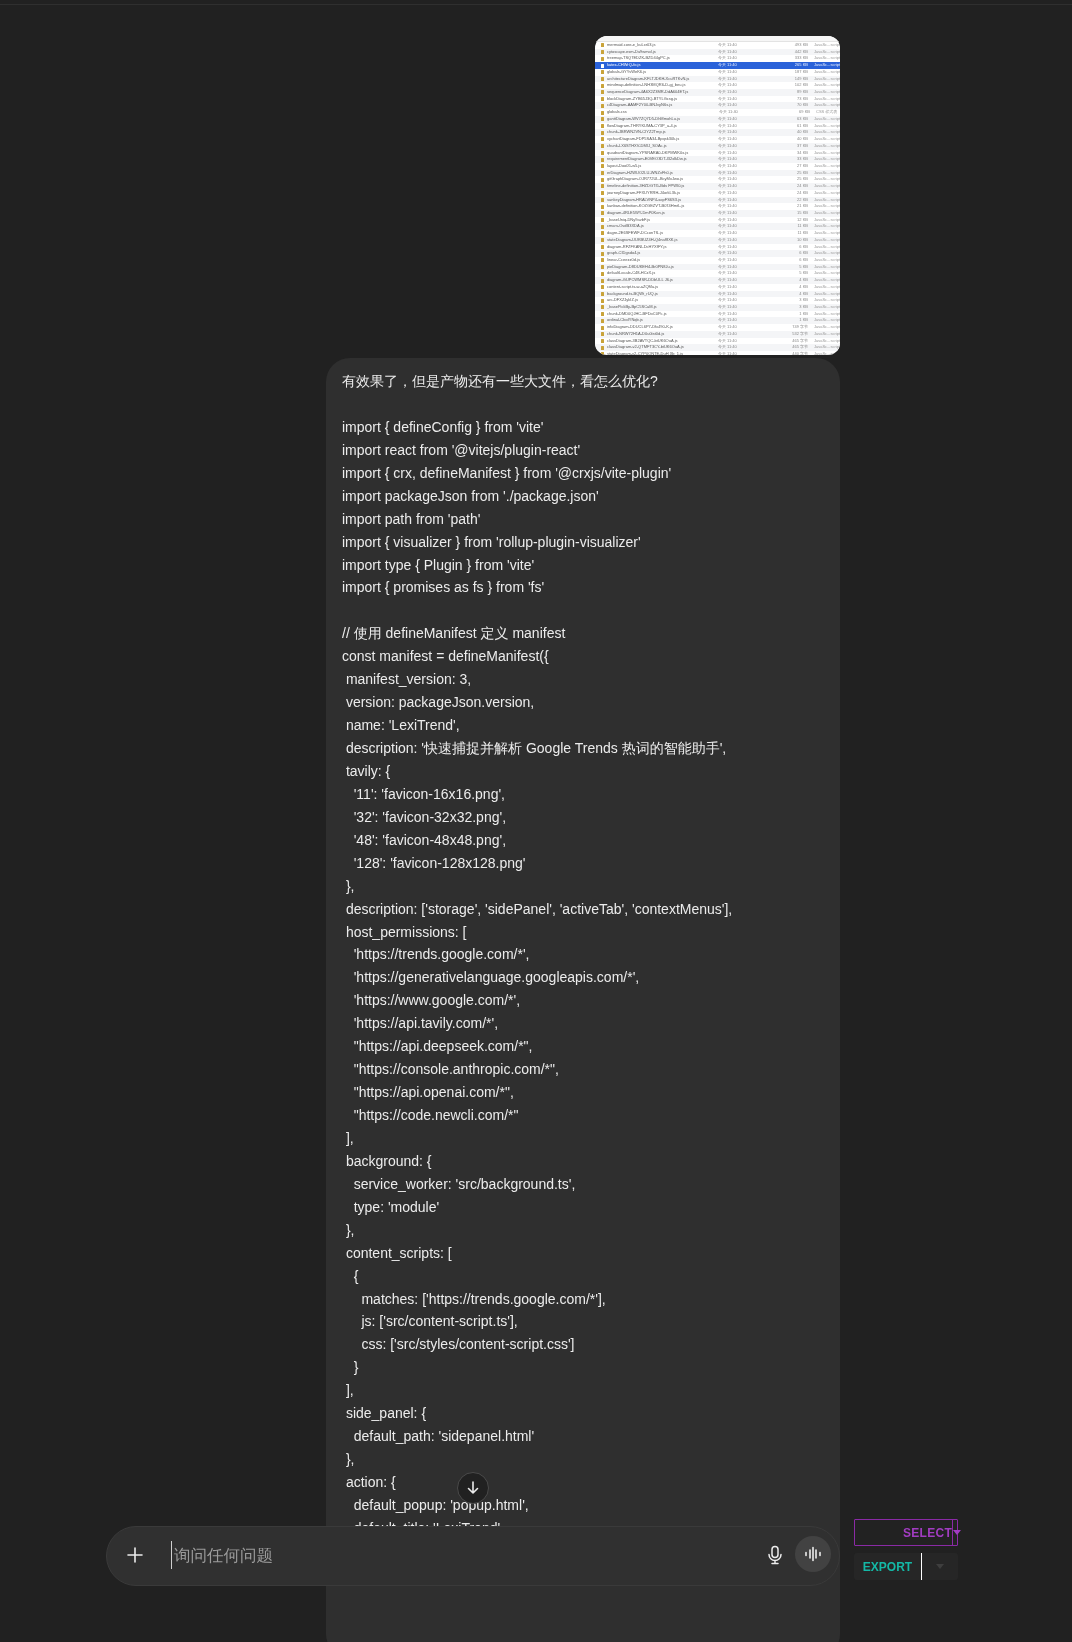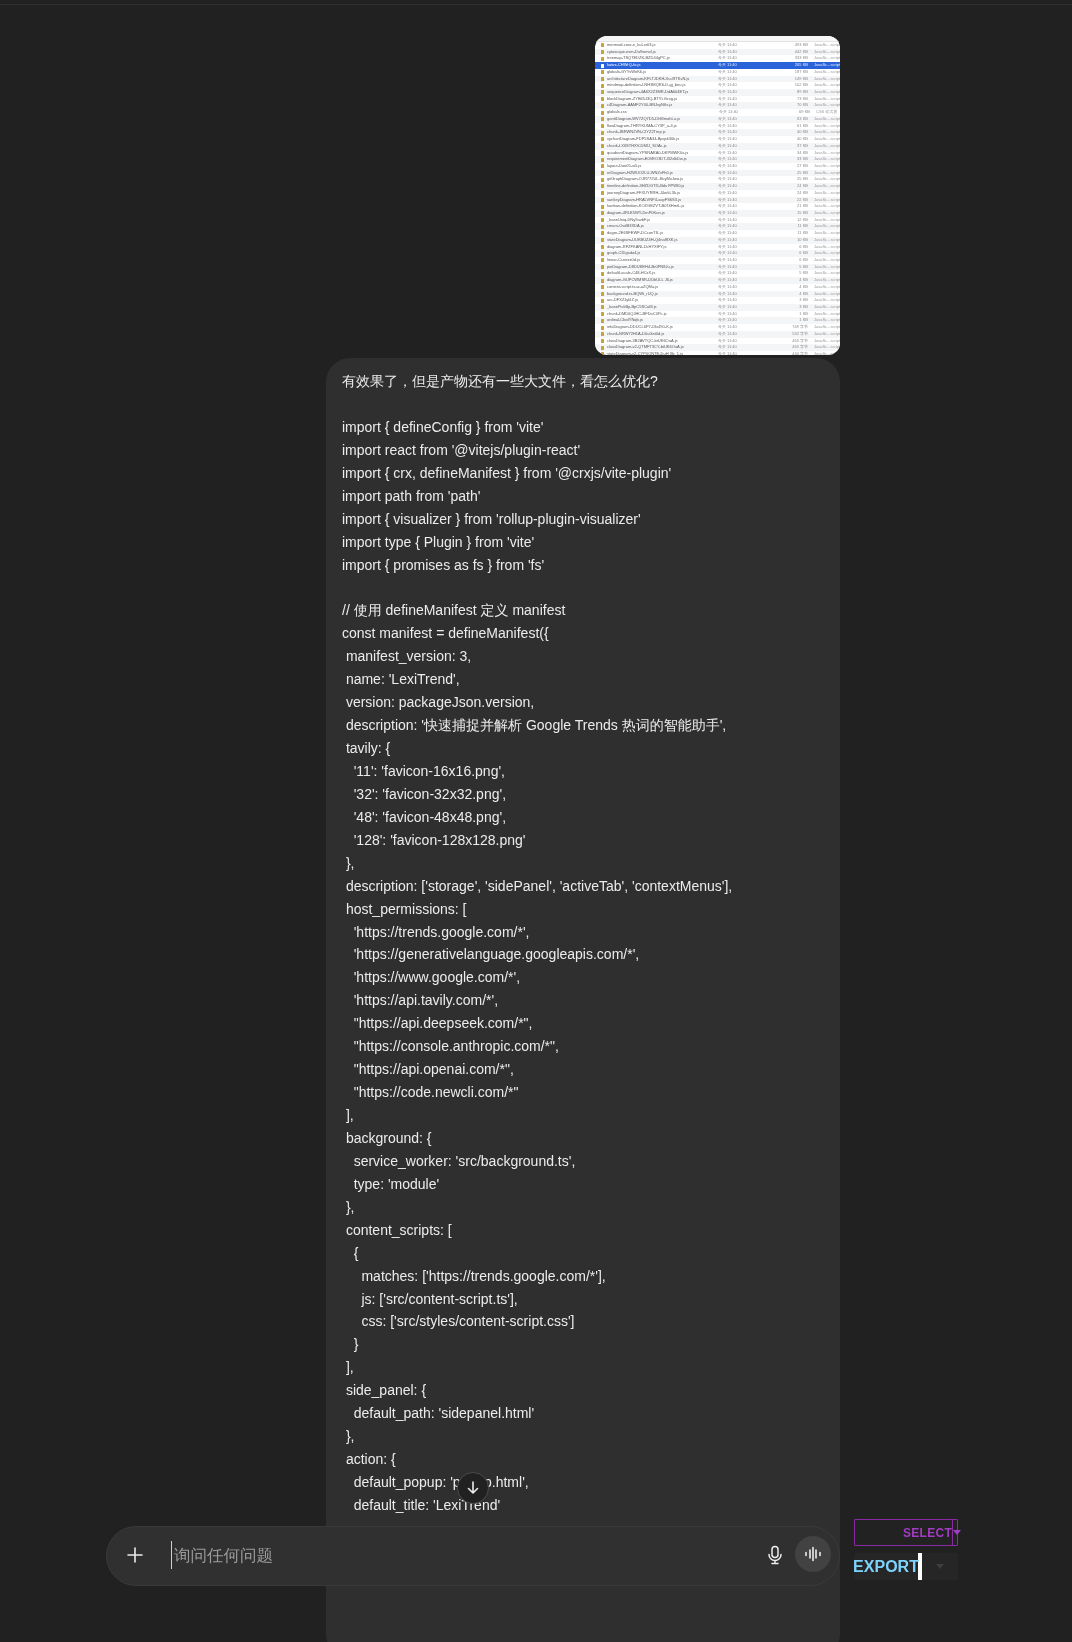--- a/index.html
+++ b/index.html
@@ -36,21 +36,21 @@
   .input { position: absolute; left: 64px; top: 14px; width: 560px; height: 28px; background: transparent; border: none; outline: none; color: #ececec; font-size: 16.5px; font-family: "Liberation Sans", "DejaVu Sans", sans-serif; border-left: 1.5px solid #cfcfcf; padding-left: 2px; }
   .input::placeholder { color: #9b9b9b; }
   .mic-btn { position: absolute; left: 654px; top: 14px; width: 28px; height: 28px; display: flex; align-items: center; justify-content: center; }
   .voice-btn { position: absolute; left: 688px; top: 9px; width: 36px; height: 36px; border-radius: 50%; background: #424242; display: flex; align-items: center; justify-content: center; }
 
   
   .select-group { position: absolute; left: 854px; top: 1519px; width: 104px; height: 27px; border: 1px solid #8a2aa5; border-radius: 1px; display: flex; background: #222; z-index: 7; padding-left: 48px; }
   .select-btn { width: 68px; display: flex; align-items: center; justify-content: center; color: #a23cc2; font-size: 12px; font-weight: bold; letter-spacing: 0.3px; border-right: 1px solid #8a2aa5; }
   .select-caret { flex: 1; display: flex; align-items: center; justify-content: center; }
   .export-group { position: absolute; left: 854px; top: 1553px; width: 104px; height: 27px; border-radius: 3px; display: flex; background: #262626; z-index: 7; }
-  .export-btn { width: 68px; display: flex; align-items: center; justify-content: center; color: #7dd3fc; font-size: 16px; font-weight: bold; border-right: 4px solid #ffffff; }
+  .export-btn { width: 68px; display: flex; align-items: center; justify-content: center; color: #14b8a6; font-size: 12px; font-weight: bold; border-right: 1px solid #ffffff; }
   .export-caret { flex: 1; display: flex; align-items: center; justify-content: center; }
 </style>
 </head>
 <body>
 
 <div class="top-rule"></div>
 
 <div class="thumb">
   <div class="thumb-header"></div>
   <div id="file-rows">
@@ -386,30 +386,31 @@
     </div>
 </div>
 
 <div class="bubble">
   <div id="msg-lines">
       <div class="line">有效果了，但是产物还有一些大文件，看怎么优化?</div>
       <div class="line"></div>
       <div class="line">import { defineConfig } from 'vite'</div>
       <div class="line">import react from '@vitejs/plugin-react'</div>
       <div class="line">import { crx, defineManifest } from '@crxjs/vite-plugin'</div>
+      <div class="line">import packageJson from './package.json'</div>
       <div class="line">import path from 'path'</div>
       <div class="line">import { visualizer } from 'rollup-plugin-visualizer'</div>
       <div class="line">import type { Plugin } from 'vite'</div>
       <div class="line">import { promises as fs } from 'fs'</div>
       <div class="line"></div>
       <div class="line">// 使用 defineManifest 定义 manifest</div>
       <div class="line">const manifest = defineManifest({</div>
       <div class="line"> manifest_version: 3,</div>
+      <div class="line"> version: packageJson.version,</div>
       <div class="line"> name: 'LexiTrend',</div>
-      <div class="line"> version: packageJson.version,</div>
       <div class="line"> description: '快速捕捉并解析 Google Trends 热词的智能助手',</div>
       <div class="line"> tavily: {</div>
       <div class="line">   '11': 'favicon-16x16.png',</div>
       <div class="line">   '32': 'favicon-32x32.png',</div>
       <div class="line">   '48': 'favicon-48x48.png',</div>
       <div class="line">   '128': 'favicon-128x128.png'</div>
       <div class="line"> },</div>
       <div class="line"> description: ['storage', 'sidePanel', 'activeTab', 'contextMenus'],</div>
       <div class="line"> host_permissions: [</div>
       <div class="line">   'https://trends.google.com/*',</div>

